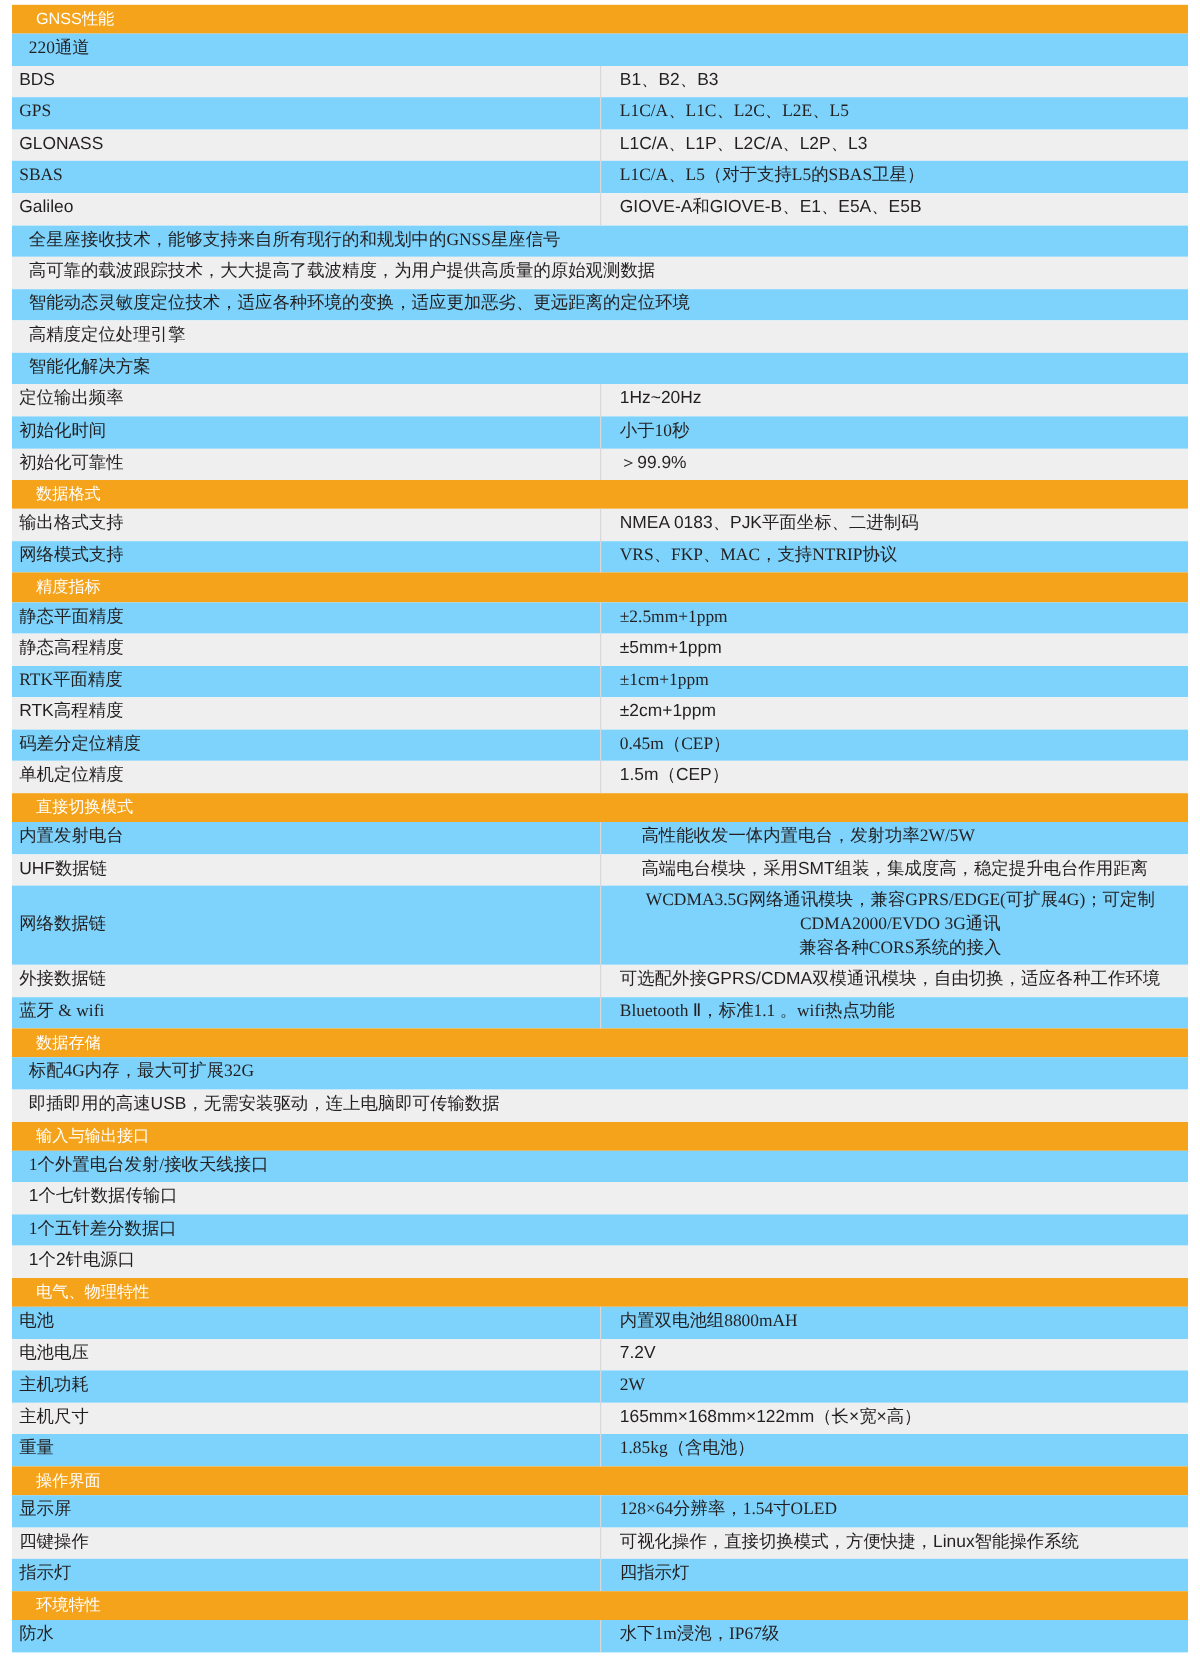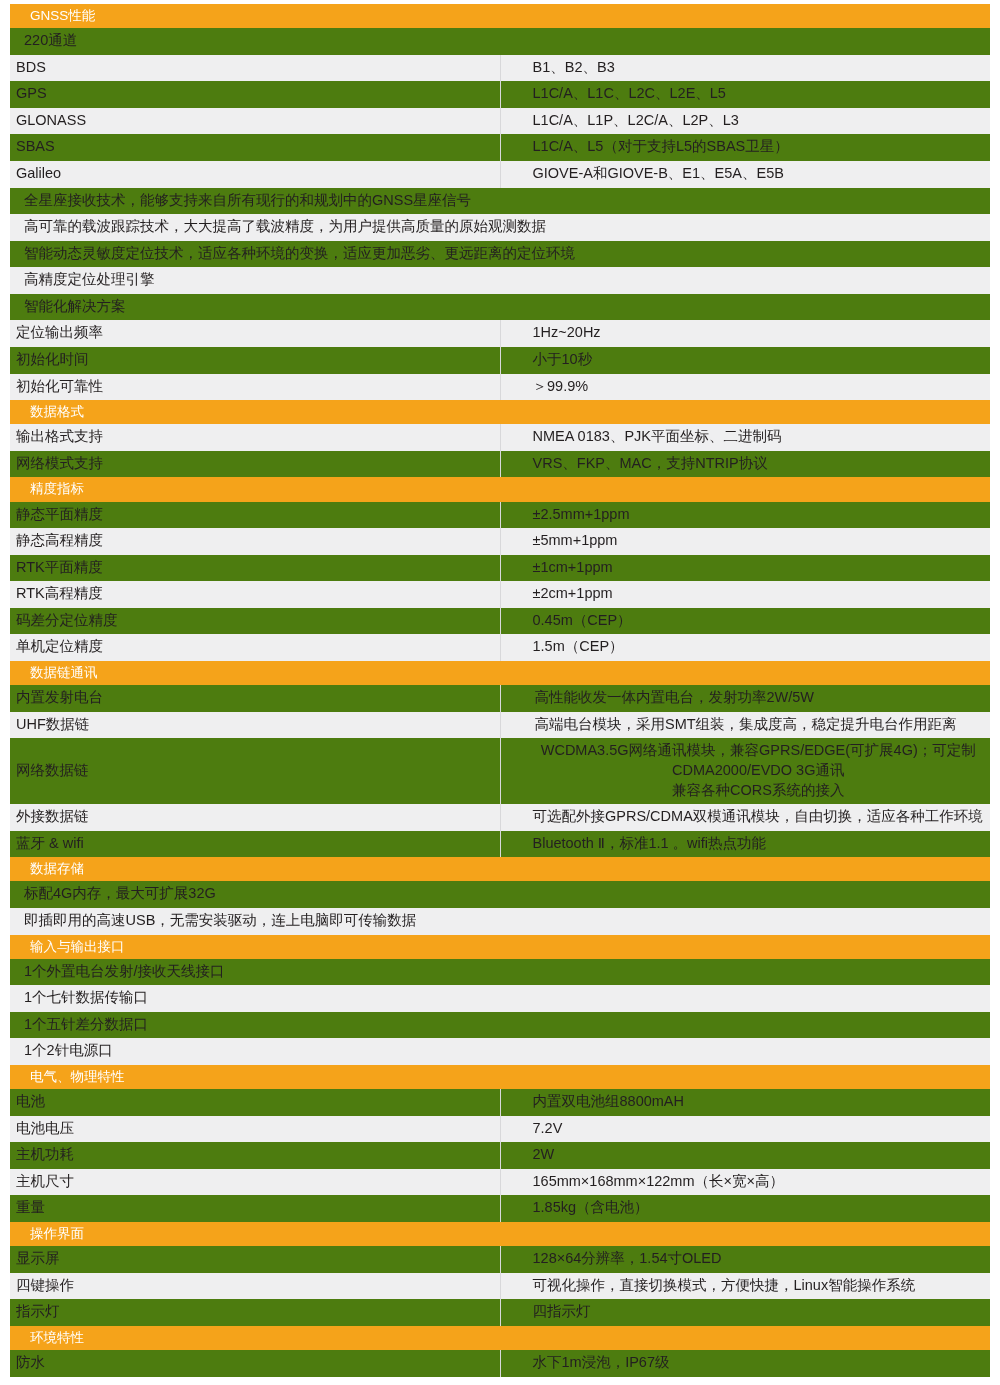--- a/index.html
+++ b/index.html
@@ -31,30 +31,30 @@
   tr.section td {
     background: #f5a31a;
     color: #ffffff;
     font-size: 13.5px;
     font-weight: normal;
     padding: 3px 6px 3px 20px;
     height: 22px;
     border: none;
   }
   
-  tr.r-odd td { background: #4d7c0f; }
+  tr.r-odd td { background: #7dd3fc; font-family: Liberation Serif, serif; }
   tr.r-even td { background: #efeff0; }
 
   
   tr.pair td.k {
     width: 205px;
     border-right: 1px solid #d8d8da;
   }
   tr.pair td.v {
-    padding-left: 32px;
+    padding-left: 16px;
   }
   tr.full td {
     padding-left: 14px;
   }
   tr.pair td.v.indent {
     padding-left: 34px;
   }
   td.multiline {
     line-height: 1.5;
     padding-top: 5px;
@@ -153,21 +153,21 @@
         </tr>
         <tr class="pair r-odd">
           <td class="k">码差分定位精度</td>
           <td class="v">0.45m（CEP）</td>
         </tr>
         <tr class="pair r-even">
           <td class="k">单机定位精度</td>
           <td class="v">1.5m（CEP）</td>
         </tr>
         <tr class="section">
-          <td colspan="2">数据链通讯</td>
+          <td colspan="2">直接切换模式</td>
         </tr>
         <tr class="pair r-odd">
           <td class="k">内置发射电台</td>
           <td class="v indent">高性能收发一体内置电台，发射功率2W/5W</td>
         </tr>
         <tr class="pair r-even">
           <td class="k">UHF数据链</td>
           <td class="v indent">高端电台模块，采用SMT组装，集成度高，稳定提升电台作用距离</td>
         </tr>
         <tr class="pair r-odd">

